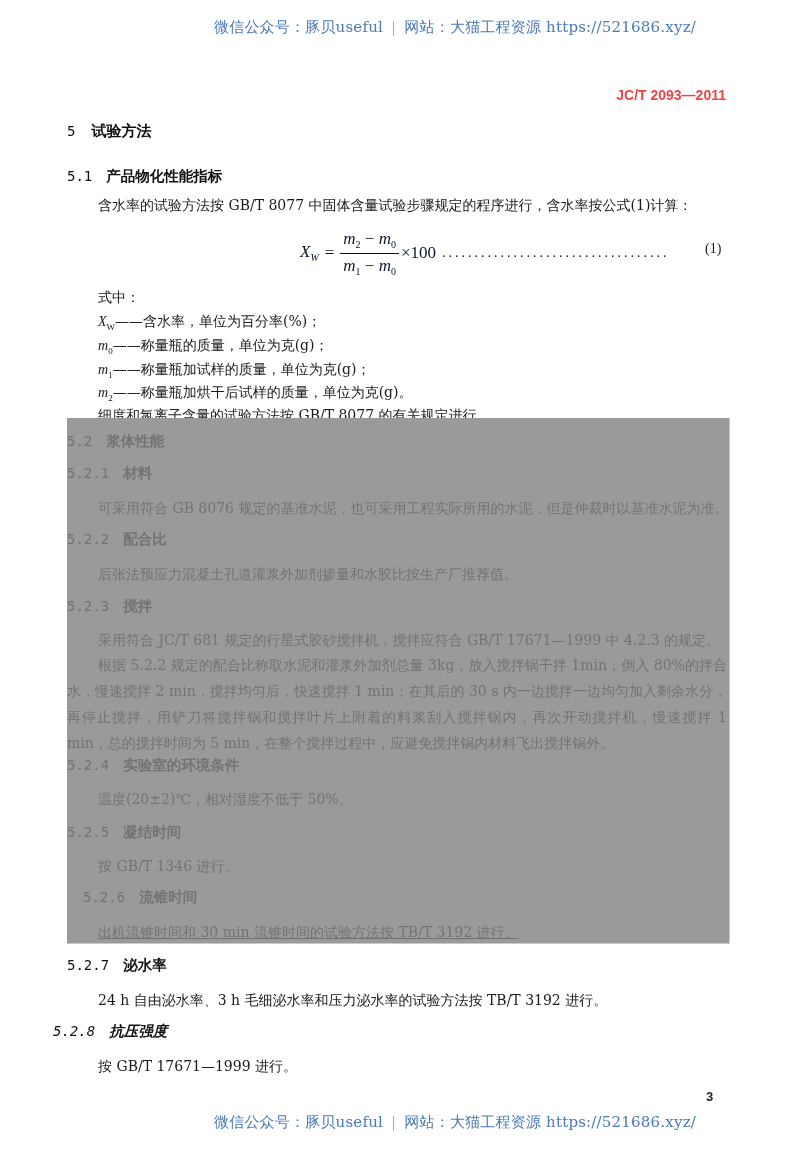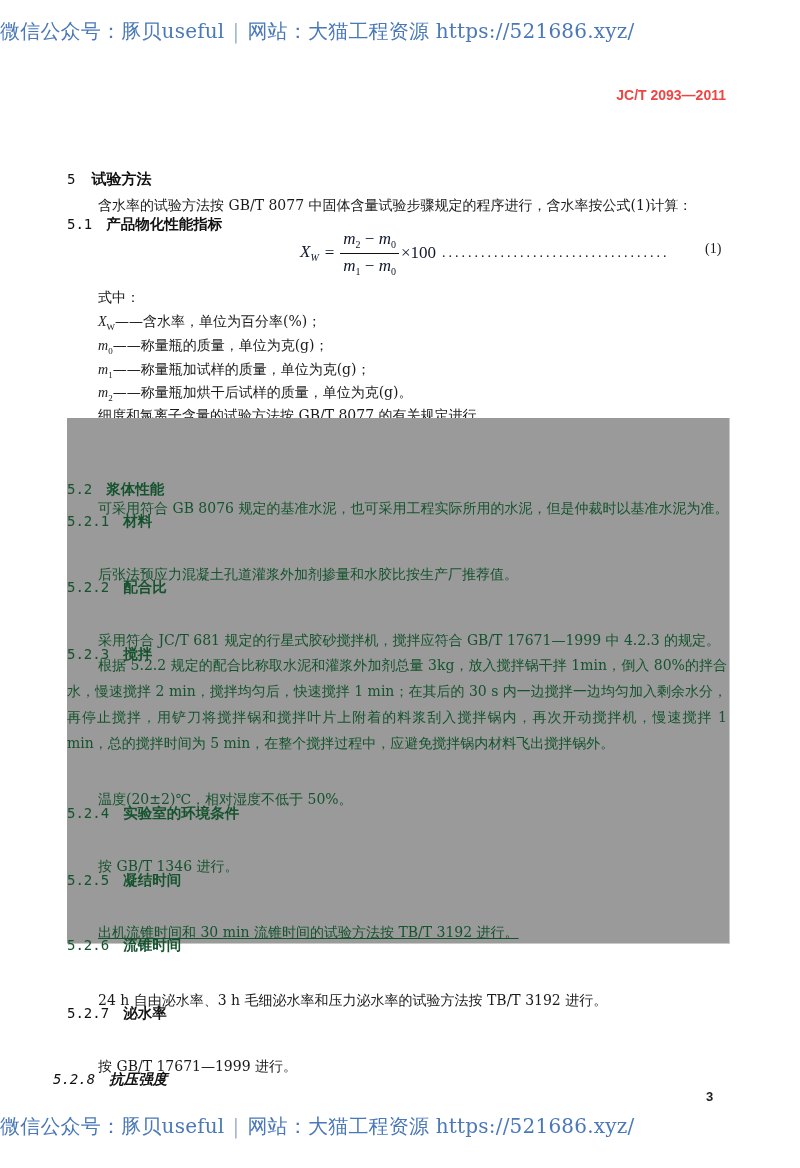--- a/index.html
+++ b/index.html
@@ -12,24 +12,24 @@
       height: 1168px;
       position: relative;
       overflow: hidden;
       font-family: "DejaVu Serif", "Liberation Serif", serif;
       color: #1a1a1a;
     }
     .watermark {
       position: absolute;
       left: 0;
       width: 696px;
-      text-align: left;
+      text-align: right;
       color: #4a78b8;
       font-family: "DejaVu Serif", "Liberation Serif", serif;
-      font-size: 20px;
+      font-size: 15px;
       letter-spacing: 0.2px;
     }
     .watermark .sep { color: #9fb6d6; margin: 0 8px; }
     .watermark-top { top: 18px; }
     .watermark-bottom { top: 1113px; }
 
     .std-code {
       position: absolute;
       right: 74px;
       top: 87px;
@@ -39,21 +39,20 @@
       color: #ef4444;
     }
 
     .h {
       position: absolute;
       font-family: "DejaVu Sans", "Liberation Sans", sans-serif;
       font-weight: bold;
       font-size: 14.5px;
       color: #111;
       white-space: nowrap;
-      margin-top: 48px;
     }
     .h .num {
       font-family: "DejaVu Sans Mono", "Liberation Mono", monospace;
       font-weight: normal;
       display: inline-block;
       margin-right: 14px;
       font-size: 14px;
     }
     .p {
       position: absolute;
@@ -77,21 +76,21 @@
     .gray-box {
       position: absolute;
       left: 67px;
       top: 418px;
       width: 662px;
       height: 525px;
       background: #9a9a9a;
       border-right: 1px solid #c8c8c8;
       border-bottom: 1px solid #c8c8c8;
     }
-    .in-box { color: #14532d; }
+    .in-box { color: #737373; }
 
     
     .formula {
       position: absolute;
       top: 228px;
       left: 300px;
       height: 50px;
       font-family: "Liberation Serif", "DejaVu Serif", serif;
       font-size: 17px;
       color: #0f172a;
@@ -207,21 +206,21 @@
 <div class="h in-box" style="left:67px; top:756px;">
   <span class="num">5.2.4</span><span>实验室的环境条件</span>
 </div>
 <div class="p in-box" style="top:787px;">温度(20±2)℃，相对湿度不低于 50%。</div>
 
 <div class="h in-box" style="left:67px; top:823px;">
   <span class="num">5.2.5</span><span>凝结时间</span>
 </div>
 <div class="p in-box" style="top:854px;">按 GB/T 1346 进行。</div>
 
-<div class="h in-box" style="left:67px; top:888px;">
+<div class="h in-box" style="left:67px; top:888px;padding-left:16px;">
   <span class="num">5.2.6</span><span>流锥时间</span>
 </div>
 <div class="p in-box" style="top:920px;text-decoration:underline;">出机流锥时间和 30 min 流锥时间的试验方法按 TB/T 3192 进行。</div>
 
 <div class="h" style="left:67px; top:956px;">
   <span class="num">5.2.7</span><span>泌水率</span>
 </div>
 <div class="p" style="top:988px;">24 h 自由泌水率、3 h 毛细泌水率和压力泌水率的试验方法按 TB/T 3192 进行。</div>
 
 <div class="h" style="left:53px; top:1022px;font-style:italic;">

